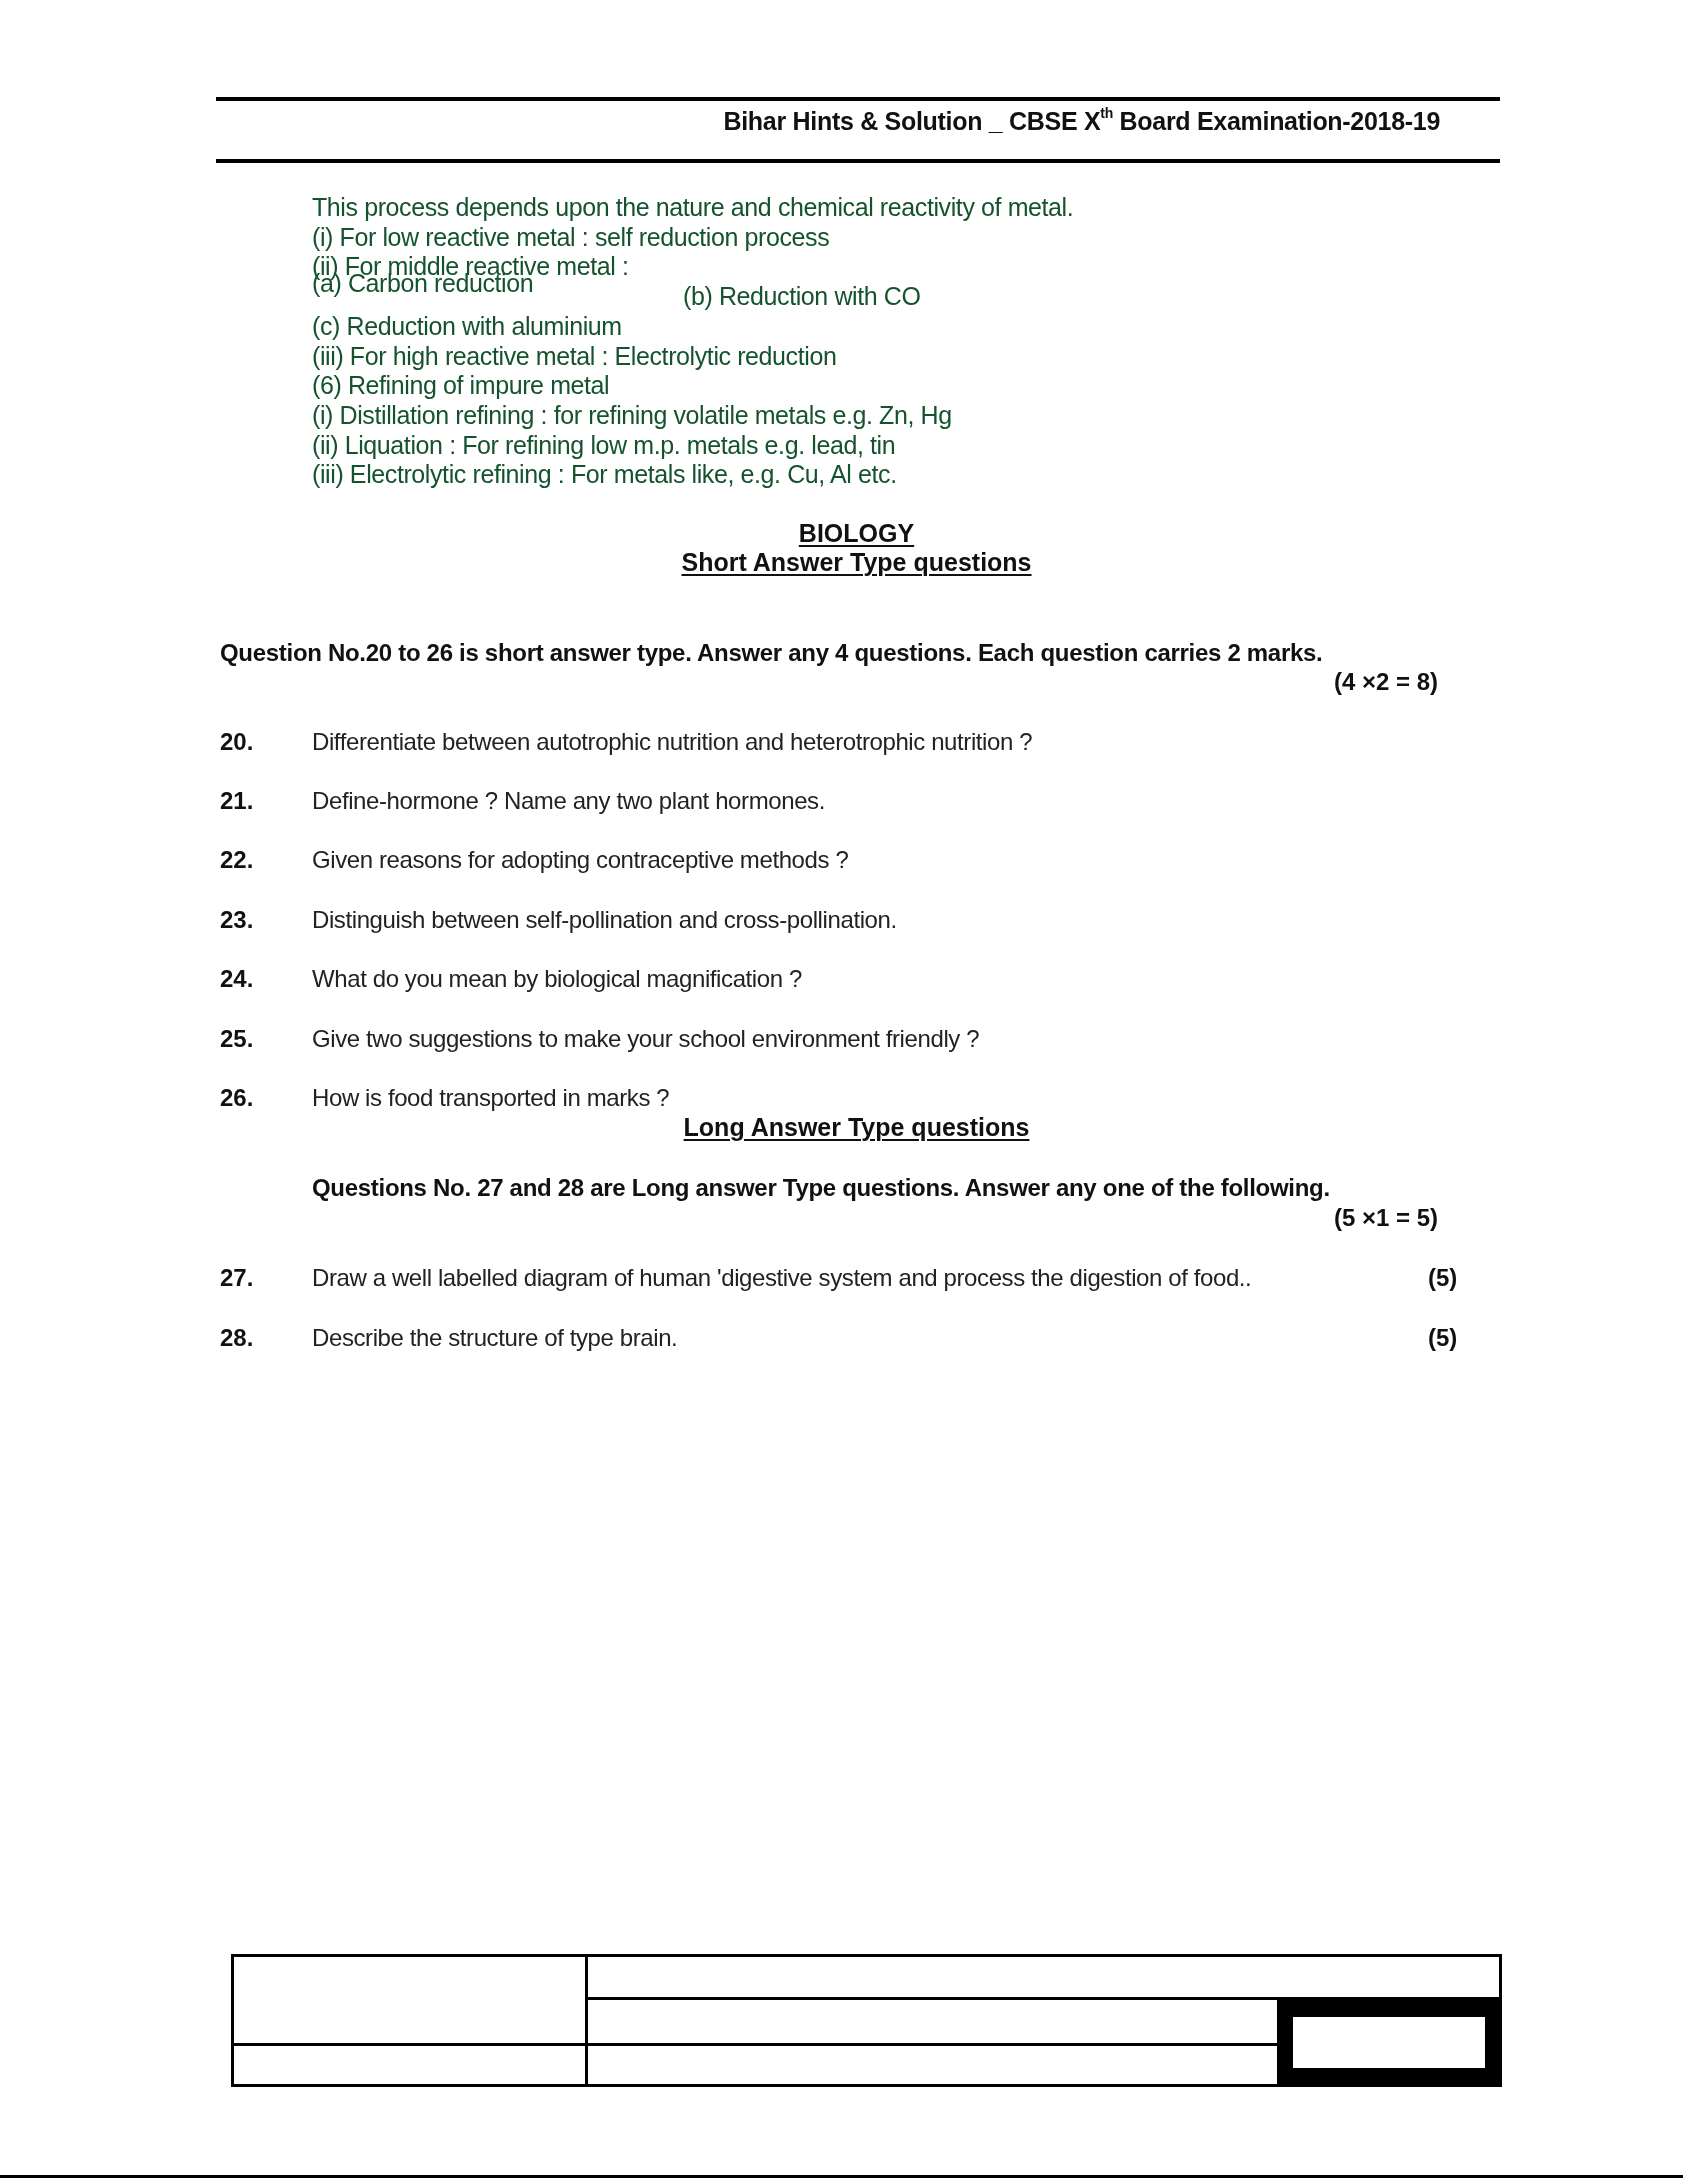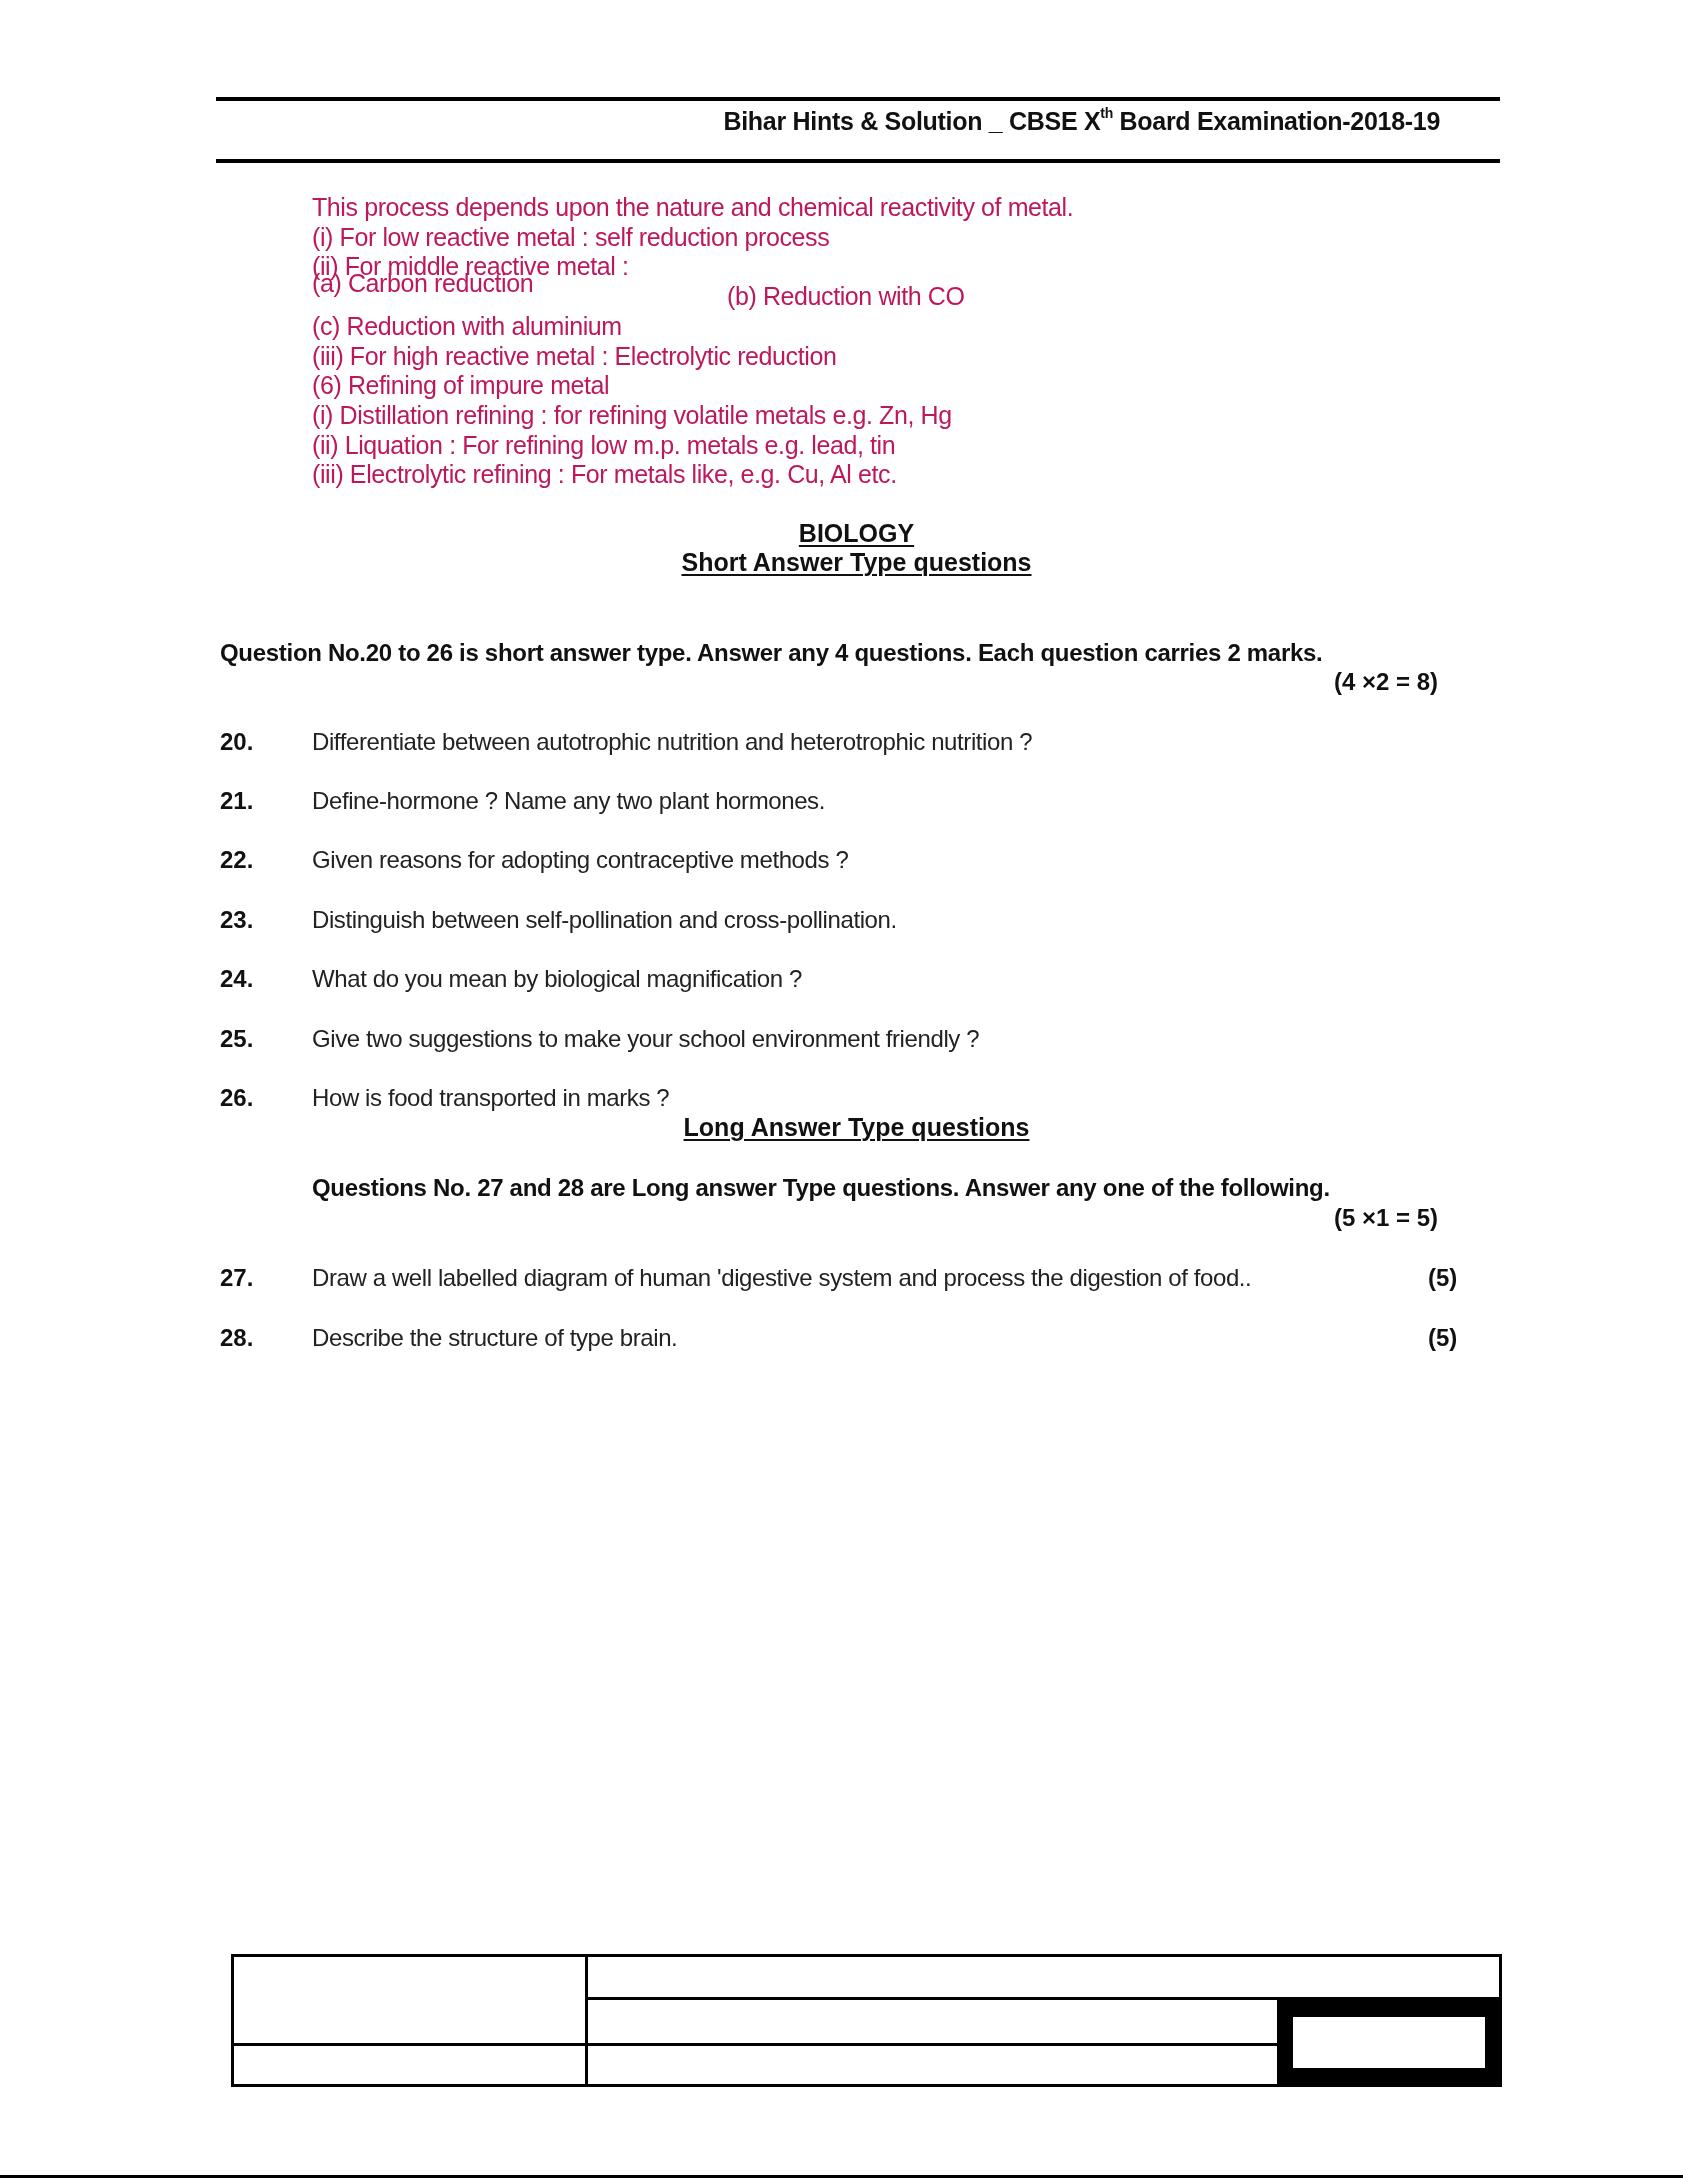--- a/index.html
+++ b/index.html
@@ -3,21 +3,21 @@
 <meta charset="utf-8">
 <style>
   html, body { margin:0; padding:0; background:#ffffff; }
   body { width:1683px; height:2178px; position:relative; overflow:hidden;
          font-family:"Liberation Sans", sans-serif; color:#111; }
   .abs { position:absolute; }
   .rule { position:absolute; left:216px; width:1284px; height:4px; background:#000; }
   .header-text { position:absolute; right:243px; top:107px; font-weight:bold; font-size:25px;
                  letter-spacing:-0.3px; }
   .header-text sup { font-size:14px; position:relative; top:-3px; }
-  .para { position:absolute; left:312px; font-size:25px; line-height:30px; color:#be185d;
+  .para { position:absolute; left:312px; font-size:25px; line-height:30px; color:#14532d;
           letter-spacing:-0.4px; white-space:pre; }
   .center-head { position:absolute; left:0; width:1713px; text-align:center; font-weight:bold;
                  font-size:25px; text-decoration:underline; text-decoration-thickness:2px;
                  text-underline-offset:3px; }
   .instr { position:absolute; font-weight:bold; font-size:24px; letter-spacing:-0.3px; }
   .marks-total { position:absolute; font-weight:bold; font-size:24px; }
   .q-num { position:absolute; left:220px; font-weight:bold; font-size:24px; }
   .q-text { position:absolute; left:312px; font-size:24px; color:#222; letter-spacing:-0.4px; }
   .q-mark { position:absolute; left:1428px; font-weight:bold; font-size:24px; }
   .tbl { position:absolute; border:3px solid #000; background:#fff; }
@@ -33,21 +33,21 @@
 <div class="header-text">
   <span>Bihar Hints &amp; Solution _ CBSE X</span><sup>th</sup><span> Board Examination-2018-19</span>
 </div>
 <div class="rule" style="top:159px;"></div>
 
 <div>
   <div class="para" style="top:192px;">This process depends upon the nature and chemical reactivity of metal.</div>
   <div class="para" style="top:222px;">(i) For low reactive metal : self reduction process</div>
   <div class="para" style="top:251px;">(ii) For middle reactive metal :</div>
   <div class="para" style="top:268px;">(a) Carbon reduction</div>
-  <div class="para" style="top:281px; left:683px;margin-left:44px;">(b) Reduction with CO</div>
+  <div class="para" style="top:281px; left:683px;">(b) Reduction with CO</div>
   <div class="para" style="top:311px;">(c) Reduction with aluminium</div>
   <div class="para" style="top:341px;">(iii) For high reactive metal : Electrolytic reduction</div>
   <div class="para" style="top:370px;">(6) Refining of impure metal</div>
   <div class="para" style="top:400px;">(i) Distillation refining : for refining volatile metals e.g. Zn, Hg</div>
   <div class="para" style="top:430px;">(ii) Liquation : For refining low m.p. metals e.g. lead, tin</div>
   <div class="para" style="top:459px;">(iii) Electrolytic refining : For metals like, e.g. Cu, Al etc.</div>
 </div>
 
 <div class="center-head" style="top:519px;">BIOLOGY</div>
 <div class="center-head" style="top:548px;">Short Answer Type questions</div>

